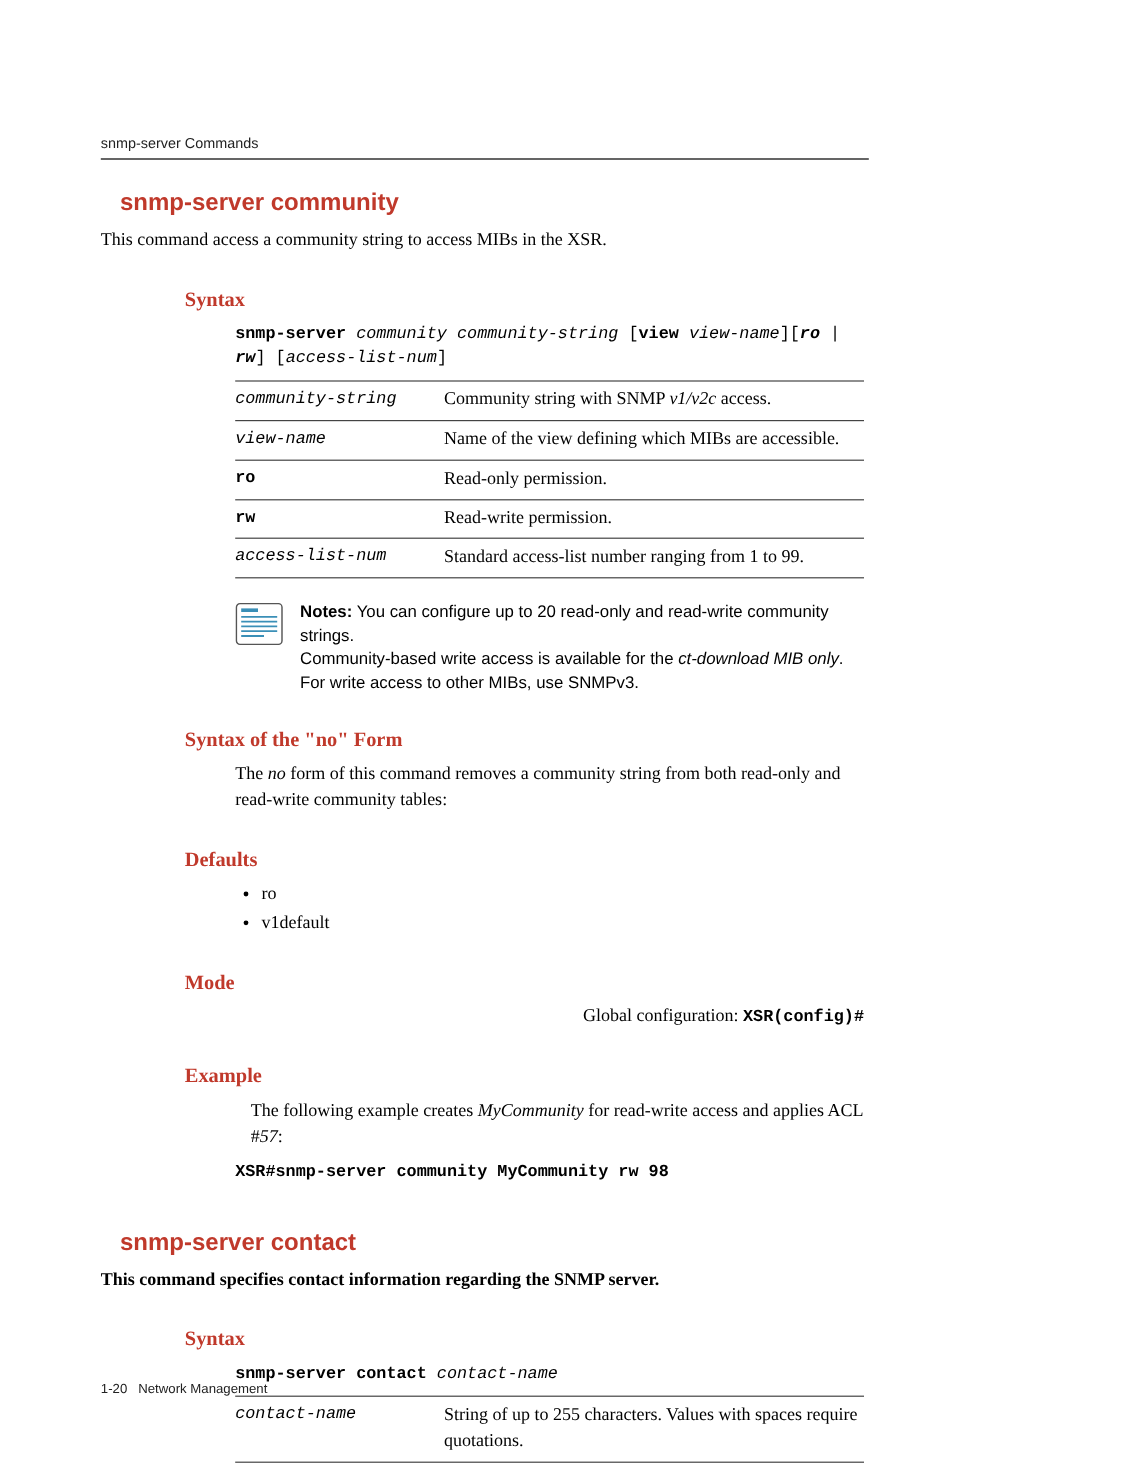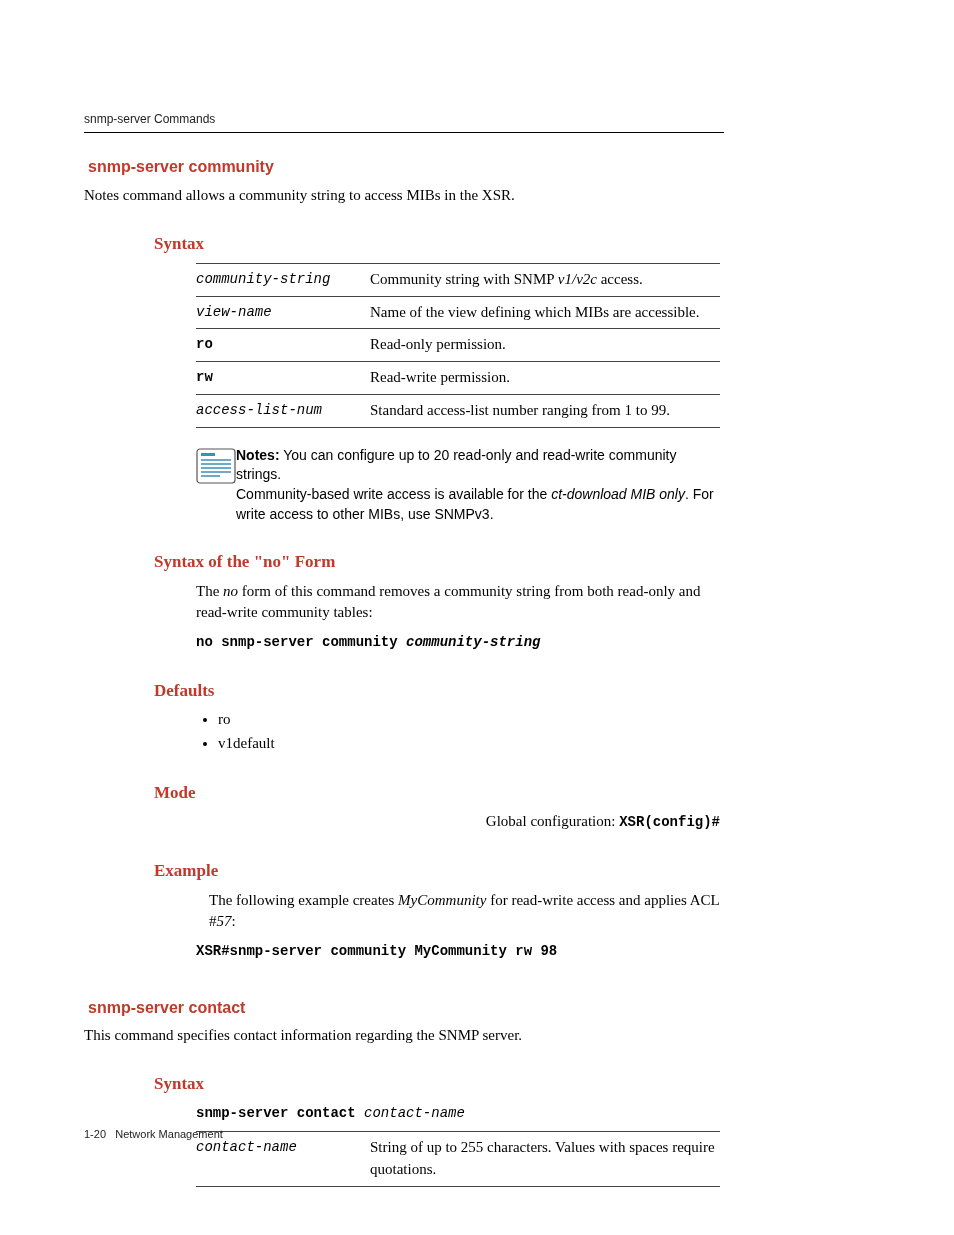--- a/index.html
+++ b/index.html
@@ -24,23 +24,23 @@
     font-family: Arial, Helvetica, sans-serif;
     font-size: 12px;
     color: #222;
     border-bottom: 1.5px solid #000;
     padding-bottom: 4px;
     margin-bottom: 22px;
   }
   h1.title {
     font-family: Arial, Helvetica, sans-serif;
     font-weight: 700;
-    font-size: 16px;
+    font-size: 20px;
     color: #c0392b;
-    margin: 0 0 6px 4px;
+    margin: 0 0 6px 16px;
   }
   .body-indent {
     margin-left: 112px;
     margin-right: 4px;
   }
   .intro {
     margin: 4px 0 24px 0;
   }
   h2.section {
     font-family: Liberation Serif, serif;
@@ -70,20 +70,21 @@
   }
   table.params tr:last-child td {
     border-bottom: 1px solid #444;
   }
   table.params td.term {
     width: 170px;
   }
   .note-block {
     display: flex;
     align-items: flex-start;
+    gap: 14px;
     margin: 18px 0 6px 0;
     font-family: Arial, Helvetica, sans-serif;
     font-size: 14px;
     line-height: 1.4;
   }
   .note-icon {
     flex: 0 0 auto;
     width: 40px;
     height: 36px;
     margin-top: 2px;
@@ -107,25 +108,28 @@
 </style>
 </head>
 <body>
 
 <div class="page">
 
   <div class="running-head">snmp-server Commands</div>
 
   <h1 class="title">snmp-server community</h1>
 
-  <p class="body-indent intro">Notes command allows a community string to access MIBs in the XSR.</p>
+  <p class="body-indent intro">This command access a community string to access MIBs in the XSR.</p>
 
   <h2 class="section">Syntax</h2>
 
   <div class="body-indent">
+    <div class="code syntax-line">
+      <span class="bold">snmp-server</span><span class="ital"> community community-string </span><span>[</span><span class="bold">view</span><span class="ital"> view-name</span><span>][</span><span class="bold ital">ro</span><span> | </span><span class="bold ital">rw</span><span>] [</span><span class="ital">access-list-num</span><span>]</span>
+    </div>
 
     <table class="params">
       <tbody>
           <tr>
         <td class="term code ital">community-string</td>
         <td>
           <span>Community string with SNMP </span><span class="ital">v1/v2c</span><span> access.</span>
         </td>
       </tr>
       <tr>
@@ -162,23 +166,20 @@
         <span>Community-based write access is available for the </span><span class="ital-sans">ct-download MIB only</span><span>. For write access to other MIBs, use SNMPv3.</span>
       </div>
     </div>
   </div>
 
   <h2 class="section">Syntax of the "no" Form</h2>
   <div class="body-indent">
     <p style="margin:4px 0 8px 0;">
       <span>The </span><span class="ital">no</span><span> form of this command removes a community string from both read-only and read-write community tables:</span>
     </p>
-    <div class="code bold">
-      <span>no snmp-server community </span><span class="ital">community-string</span>
-    </div>
   </div>
 
   <h2 class="section">Defaults</h2>
   <div class="body-indent">
     <ul class="defaults">
       <li>ro</li>
       <li>v1default</li>
     </ul>
   </div>
 
@@ -192,21 +193,21 @@
   <h2 class="section">Example</h2>
   <div class="body-indent">
     <p style="margin:4px 0 8px 13px;">
       <span>The following example creates </span><span class="ital">MyCommunity</span><span> for read-write access and applies ACL #</span><span class="ital">57</span><span>:</span>
     </p>
     <div class="code bold">XSR#snmp-server community MyCommunity rw 98</div>
   </div>
 
   <h1 class="title" style="margin-top:34px;">snmp-server contact</h1>
 
-  <p class="body-indent intro" style="margin-bottom:24px;">This command specifies contact information regarding the SNMP server.</p>
+  <p class="body-indent intro" style="margin-bottom:24px;font-weight:bold;">This command specifies contact information regarding the SNMP server.</p>
 
   <h2 class="section">Syntax</h2>
 
   <div class="body-indent">
     <div class="code syntax-line">
       <span class="bold">snmp-server contact</span><span class="ital"> contact-name</span>
     </div>
     <table class="params">
       <tbody>
           <tr>

